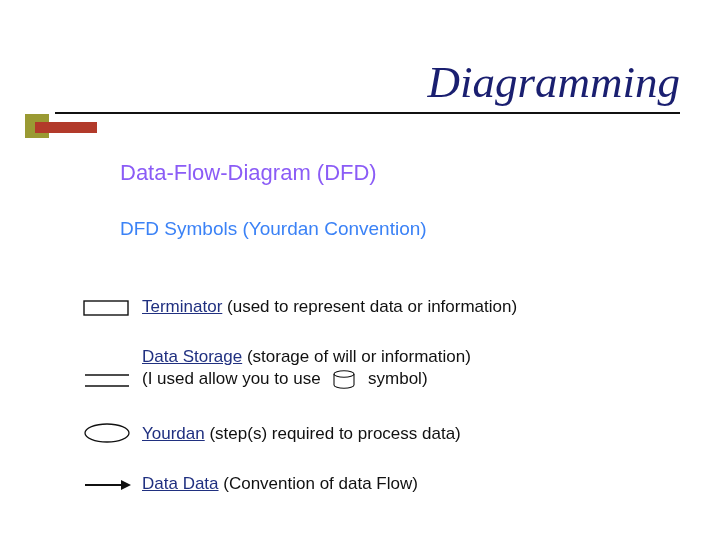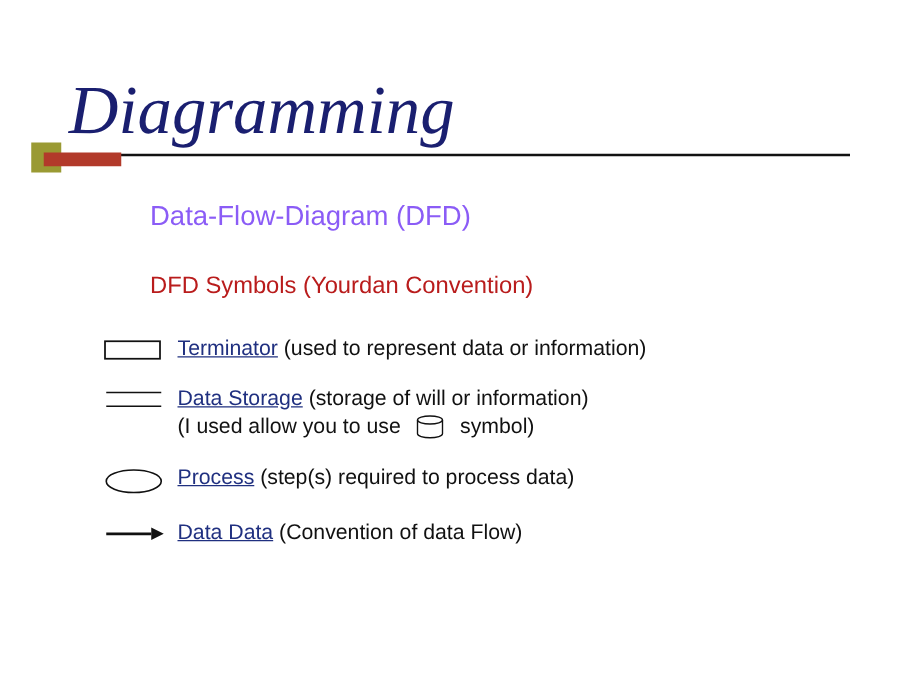--- a/index.html
+++ b/index.html
@@ -34,49 +34,50 @@
     position: absolute;
     top: 56px;
     left: 55px;
     right: 40px;
     border-bottom: 2px solid #111;
     padding-bottom: 4px;
   }
   .title-text {
     font-family: Georgia, 'Times New Roman', serif;
     font-style: italic;
-    font-size: 55px;
+    font-size: 45px;
     color: #1a1f70;
-    text-align: left;
+    text-align: right;
     letter-spacing: 0px;
   }
   .subtitle {
     position: absolute;
     top: 160px;
     left: 120px;
     font-size: 22px;
     color: #8b5cf6;
   }
   .section {
     position: absolute;
     top: 218px;
     left: 120px;
     font-size: 19px;
-    color: #b91c1c;
+    color: #3b82f6;
   }
   .rows {
     position: absolute;
     top: 268px;
     left: 78px;
     right: 40px;
   }
   .row {
     display: flex;
-    align-items: flex-start;
+    align-items: flex-end;
     margin-bottom: 18px;
+    margin-top: 28px;
   }
   .sym {
     width: 58px;
     flex: 0 0 58px;
     display: flex;
     align-items: center;
     justify-content: center;
     padding-top: 2px;
   }
   .desc {
@@ -142,21 +143,21 @@
     </div>
   </div>
 
   <div class="row">
     <div class="sym">
       <svg width="52" height="24">
         <ellipse cx="26" cy="12" rx="22" ry="9" fill="none" stroke="#111" stroke-width="1.3"></ellipse>
       </svg>
     </div>
     <div class="desc">
-      <span class="lbl">Process</span><span> (step(s) required to process data)</span>
+      <span class="lbl">Yourdan</span><span> (step(s) required to process data)</span>
     </div>
   </div>
 
   <div class="row">
     <div class="sym">
       <svg width="52" height="20">
         <line x1="4" y1="10" x2="40" y2="10" stroke="#111" stroke-width="2.2"></line>
         <polygon points="40,5 50,10 40,15" fill="#111"></polygon>
       </svg>
     </div>

